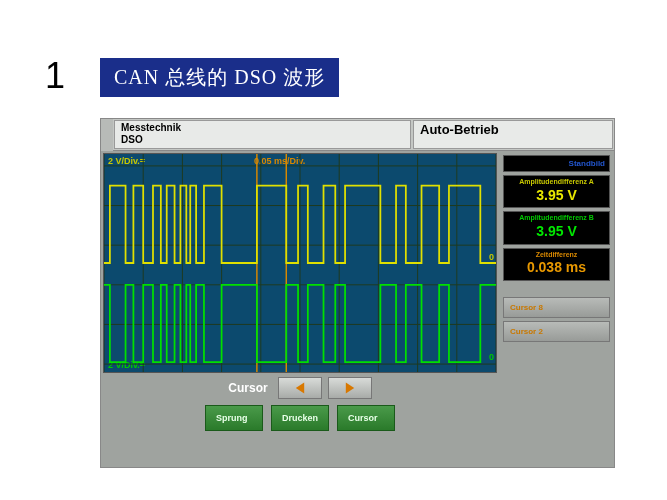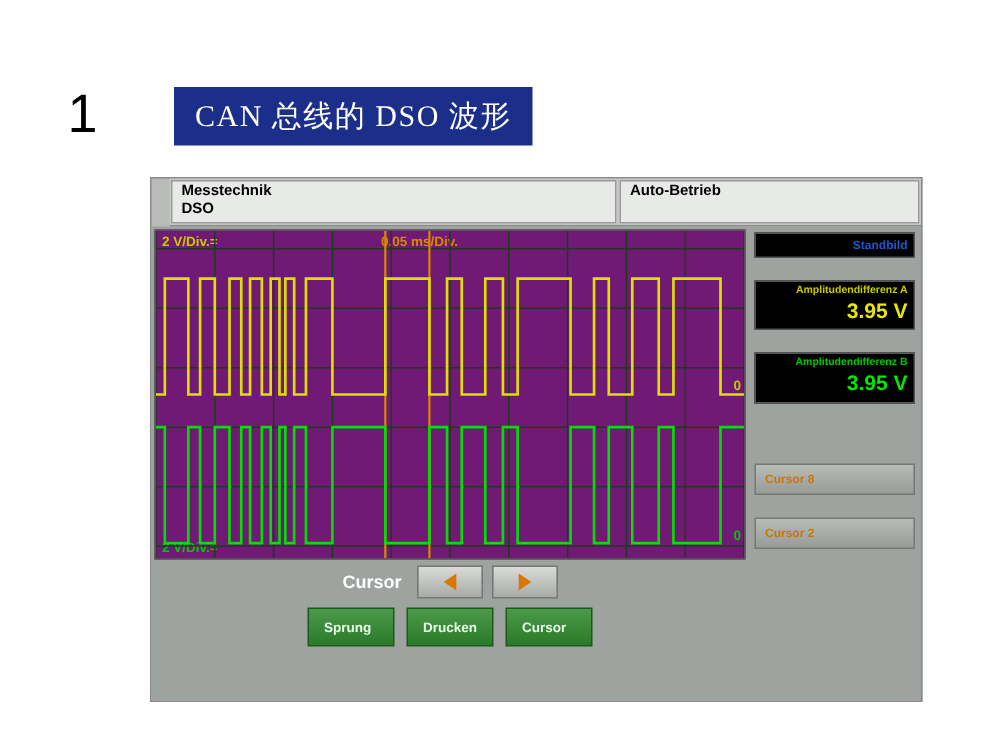--- a/index.html
+++ b/index.html
@@ -21,21 +21,20 @@
   .title-bar {
     position: absolute;
     top: 58px;
     left: 100px;
     background: #1a2e8a;
     color: #fff;
     padding: 6px 14px;
     font-size: 20px;
     font-family: "SimSun", serif;
     letter-spacing: 1px;
-    margin-left: 16px;
   }
   .dso-window {
     position: absolute;
     top: 118px;
     left: 100px;
     width: 515px;
     height: 350px;
     border: 1px solid #888;
     background: #b8bbb8;
     display: flex;
@@ -57,38 +56,38 @@
     font-weight: bold;
     color: #000;
     line-height: 1.2;
     margin: 1px;
   }
   .dso-header-right {
     width: 200px;
     background: #e8eae8;
     border: 1px solid #999;
     padding: 1px 6px;
-    font-size: 10px;
+    font-size: 13px;
     font-weight: bold;
     color: #000;
     margin: 1px;
   }
   .dso-body {
     flex: 1;
     display: flex;
     background: #9fa39f;
   }
   .scope-area {
     flex: 1;
     display: flex;
     flex-direction: column;
     padding: 2px;
   }
   .scope-screen {
-    background: #701a75;
+    background: #0c4a6e;
     height: 220px;
     position: relative;
     border: 1px solid #555;
   }
   .scope-label-top {
     position: absolute;
     top: 2px;
     left: 4px;
     color: #c8c800;
     font-size: 9px;
@@ -154,27 +153,27 @@
     cursor: pointer;
     min-width: 58px;
     text-align: left;
   }
   .side-panel {
     width: 115px;
     background: #9fa39f;
     padding: 4px;
     display: flex;
     flex-direction: column;
-    gap: 15px;
+    gap: 3px;
   }
   .readout-box {
     background: #000;
     border: 1px solid #555;
     padding: 2px 4px;
-    text-align: right;
+    text-align: center;
   }
   .readout-label {
     font-size: 7px;
     font-weight: bold;
     line-height: 1.1;
   }
   .readout-label.yellow { color: #c8c800; }
   .readout-label.green { color: #00c800; }
   .readout-label.orange { color: #d88800; }
   .readout-value {
@@ -281,19 +280,23 @@
     <div class="side-panel">
       <div class="standbild">Standbild</div>
       <div class="readout-box">
         <div class="readout-label yellow">Amplitudendifferenz A</div>
         <div class="readout-value yellow">3.95 V</div>
       </div>
       <div class="readout-box">
         <div class="readout-label green">Amplitudendifferenz B</div>
         <div class="readout-value green">3.95 V</div>
       </div>
+      <div class="readout-box">
+        <div class="readout-label orange">Zeitdifferenz</div>
+        <div class="readout-value orange">0.038 ms</div>
+      </div>
       <div style="height:10px"></div>
       <button class="side-btn">Cursor 8</button>
       <button class="side-btn">Cursor 2</button>
       <div class="spacer"></div>
     </div>
   </div>
 </div>
 
 </body></html>

